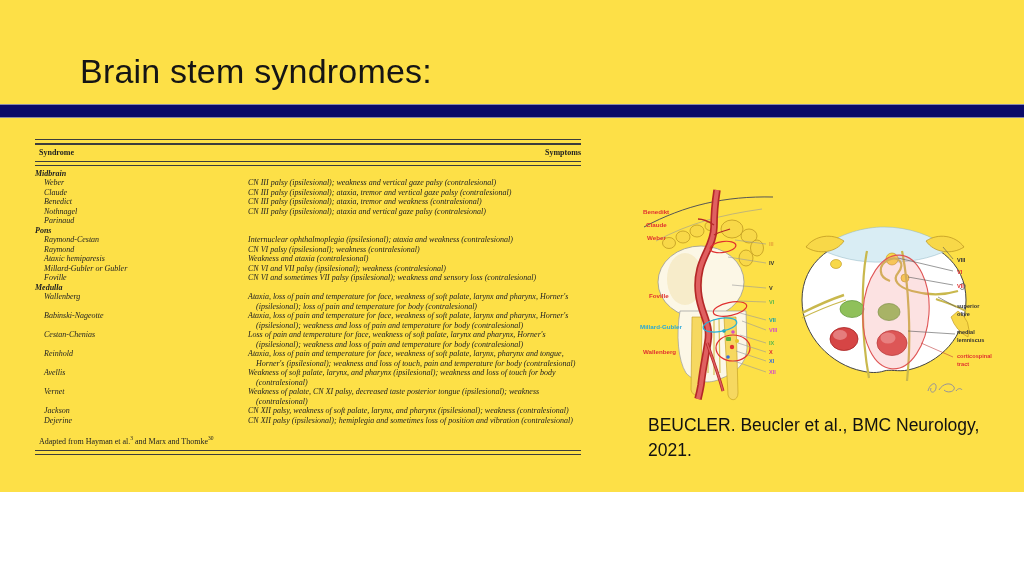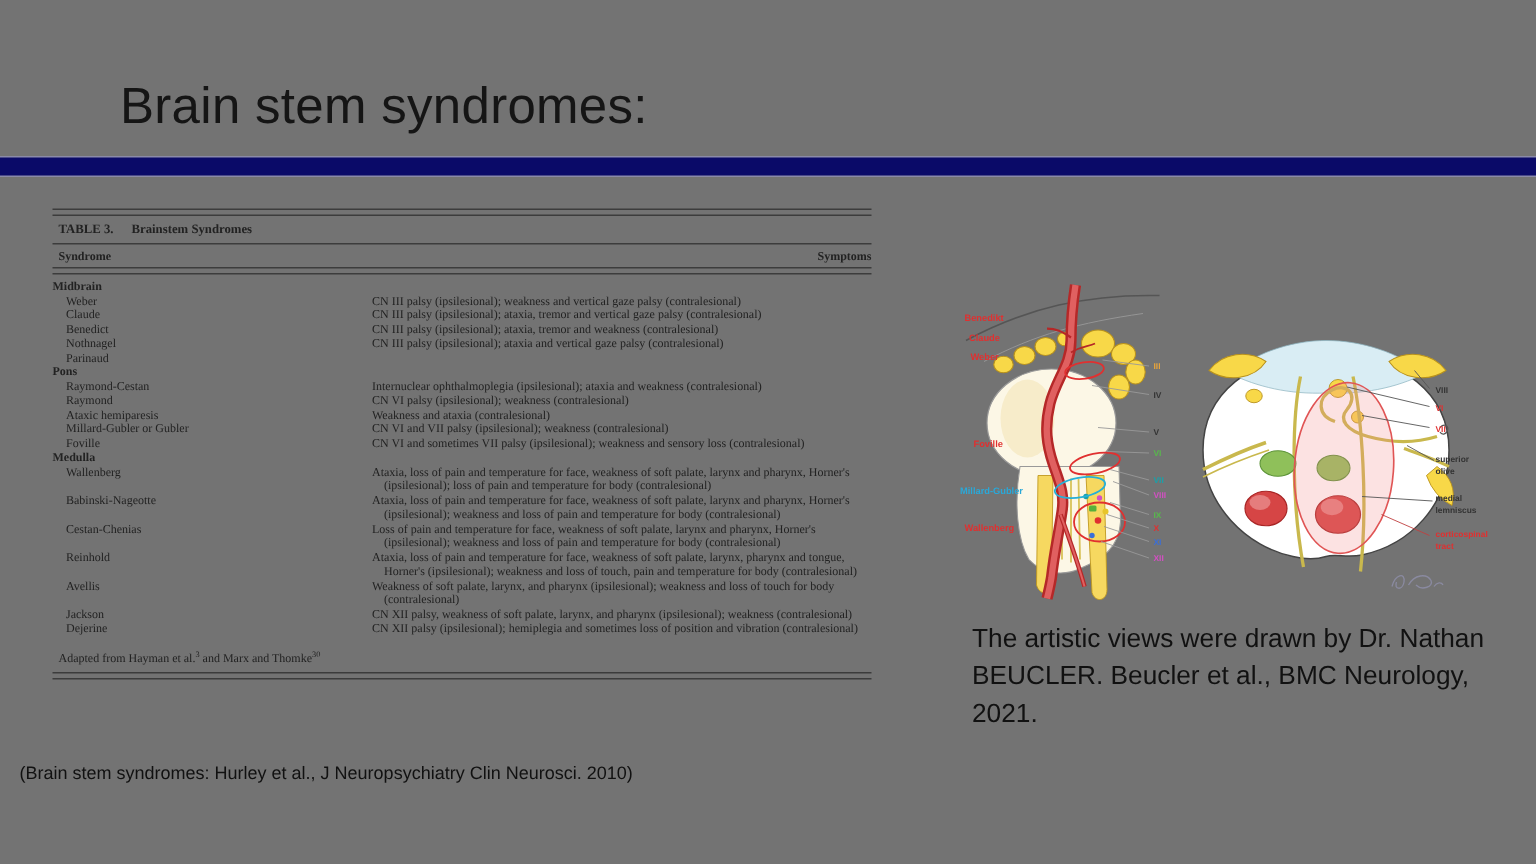--- a/index.html
+++ b/index.html
@@ -1,33 +1,33 @@
 <!DOCTYPE html>
 <html><head>
 <meta charset="utf-8">
 <style>
   html,body{margin:0;padding:0;background:#fff;}
-  .slide{position:relative;width:1024px;height:576px;background:#737373;overflow:hidden;
+  .slide{position:relative;width:1024px;height:492px;background:#fde047;overflow:hidden;
          font-family:"Liberation Sans",sans-serif;color:#1a1a1a;}
   .title{position:absolute;left:80px;top:52px;margin:0;font-size:34px;font-weight:400;
          color:#151515;letter-spacing:0.2px;}
   .accent-bar{position:absolute;left:0;top:104px;width:1024px;height:14px;
               background:#0a0a68;border-top:1px solid #8a8aa8;border-bottom:1px solid #8a8aa8;
               box-sizing:border-box;}
   
   .table-wrap{position:absolute;left:35px;top:139px;width:546px;
               font-family:"Liberation Serif",serif;font-size:8px;line-height:9.5px;color:#222;}
   .rule-d{height:3px;border-top:1px solid #3c3c3c;border-bottom:1px solid #3c3c3c;}
   .rule-s{border-top:1px solid #3c3c3c;height:0;}
   .tcaption{padding:4px 0 4px 4px;font-weight:bold;font-size:8.5px;}
   .tcaption .gap{display:inline-block;width:12px;}
   .thead{display:flex;padding:3px 0 3px 4px;font-weight:bold;}
   .thead .col-syn{width:200px;flex:none;}
   .thead .col-sym{flex:1;text-align:right;}
-  .tbody{padding-top:3px;}
+  .tbody{padding-top:3px;font-style:italic;}
   .sec-row{font-weight:bold;}
   .trow{display:flex;align-items:flex-start;}
   .cell-syn{width:200px;flex:none;padding-left:9px;box-sizing:border-box;}
   .cell-syn span{display:inline-block;max-width:84px;}
   .cell-sym{flex:1;padding-left:21px;text-indent:-8px;}
   .footnote{margin-top:9px;padding:0 0 4px 4px;}
   .footnote sup{font-size:5.5px;}
   
   .figure{position:absolute;left:640px;top:185px;width:384px;height:225px;}
   .figure text{font-family:"Liberation Sans",sans-serif;font-weight:bold;}
@@ -41,23 +41,20 @@
 </head>
 <body>
 
 <div class="slide">
 
   <h1 class="title">Brain stem syndromes:</h1>
   <div class="accent-bar"></div>
 
   <div class="table-wrap">
     <div class="rule-d"></div>
-    <div class="tcaption">
-      <span>TABLE 3.</span><span class="gap"></span><span>Brainstem Syndromes</span>
-    </div>
     <div class="rule-s"></div>
     <div class="thead">
       <span class="col-syn">Syndrome</span>
       <span class="col-sym">Symptoms</span>
     </div>
     <div class="rule-d"></div>
     <div class="tbody" id="table-body">
         <div class="sec-row">Midbrain</div>
         <div class="trow">
           <div class="cell-syn"><span>Weber</span></div>
@@ -112,20 +109,24 @@
           <div class="cell-syn"><span>Cestan-Chenias</span></div>
           <div class="cell-sym">Loss of pain and temperature for face, weakness of soft palate, larynx and pharynx, Horner's (ipsilesional); weakness and loss of pain and temperature for body (contralesional)</div>
         </div>
         <div class="trow">
           <div class="cell-syn"><span>Reinhold</span></div>
           <div class="cell-sym">Ataxia, loss of pain and temperature for face, weakness of soft palate, larynx, pharynx and tongue, Horner's (ipsilesional); weakness and loss of touch, pain and temperature for body (contralesional)</div>
         </div>
         <div class="trow">
           <div class="cell-syn"><span>Avellis</span></div>
           <div class="cell-sym">Weakness of soft palate, larynx, and pharynx (ipsilesional); weakness and loss of touch for body (contralesional)</div>
+        </div>
+        <div class="trow">
+          <div class="cell-syn"><span>Vernet</span></div>
+          <div class="cell-sym">Weakness of palate, CN XI palsy, decreased taste posterior tongue (ipsilesional); weakness (contralesional)</div>
         </div>
         <div class="trow">
           <div class="cell-syn"><span>Jackson</span></div>
           <div class="cell-sym">CN XII palsy, weakness of soft palate, larynx, and pharynx (ipsilesional); weakness (contralesional)</div>
         </div>
         <div class="trow">
           <div class="cell-syn"><span>Dejerine</span></div>
           <div class="cell-sym">CN XII palsy (ipsilesional); hemiplegia and sometimes loss of position and vibration (contralesional)</div>
         </div>
       </div>
@@ -250,18 +251,17 @@
       <text class="rl" x="317" y="89" fill="#e03030">VI</text>
       <text class="rl" x="317" y="103" fill="#e03030">VII</text>
       <text class="rl" x="317" y="123" fill="#333333"><tspan x="317" dy="0">superior</tspan><tspan x="317" dy="8">olive</tspan></text>
       <text class="rl" x="317" y="149" fill="#333333"><tspan x="317" dy="0">medial</tspan><tspan x="317" dy="8">lemniscus</tspan></text>
       <text class="rl" x="317" y="173" fill="#e03030"><tspan x="317" dy="0">corticospinal</tspan><tspan x="317" dy="8">tract</tspan></text>
       <path d="M288,206 C290,198 297,196 296,203 C295,209 289,208 291,203 M299,205 C303,198 311,197 314,202 C316,206 308,209 304,205 M316,206 C318,203 321,203 322,205" stroke="#8a8aa0" stroke-width="0.9" fill="none"></path>
     </g>
   </svg>
 
   <div class="fig-caption">
-    <div>The artistic views were drawn by Dr. Nathan</div>
     <div>BEUCLER. Beucler et al., BMC Neurology, 2021.</div>
   </div>
 
   <div class="bottom-citation">(Brain stem syndromes: Hurley et al., J Neuropsychiatry Clin Neurosci. 2010)</div>
 </div>
 
 </body></html>

